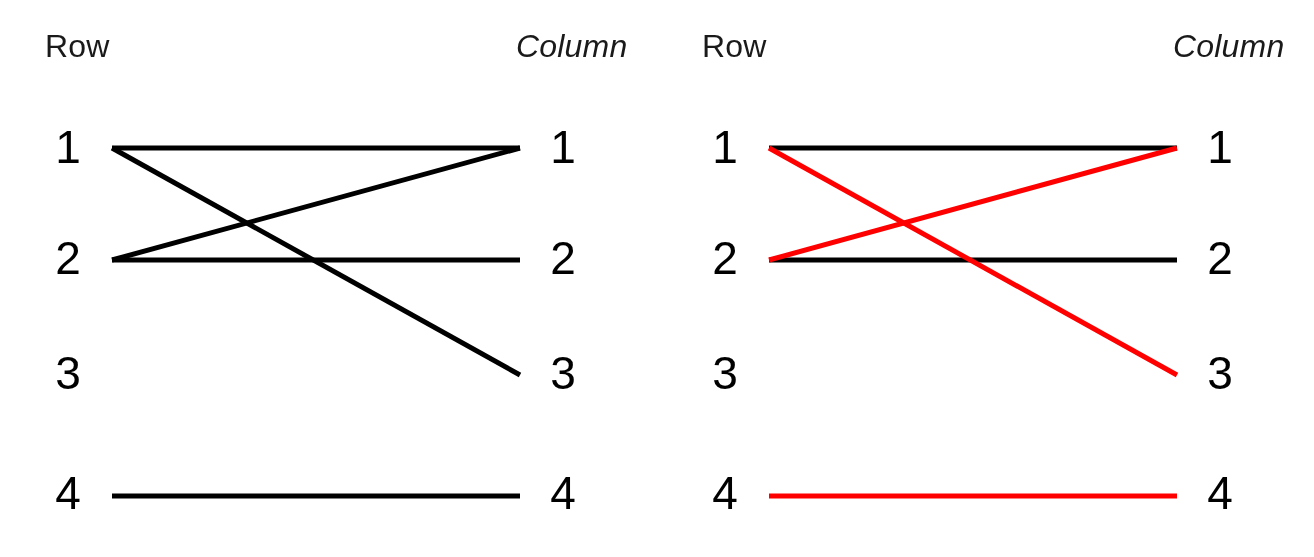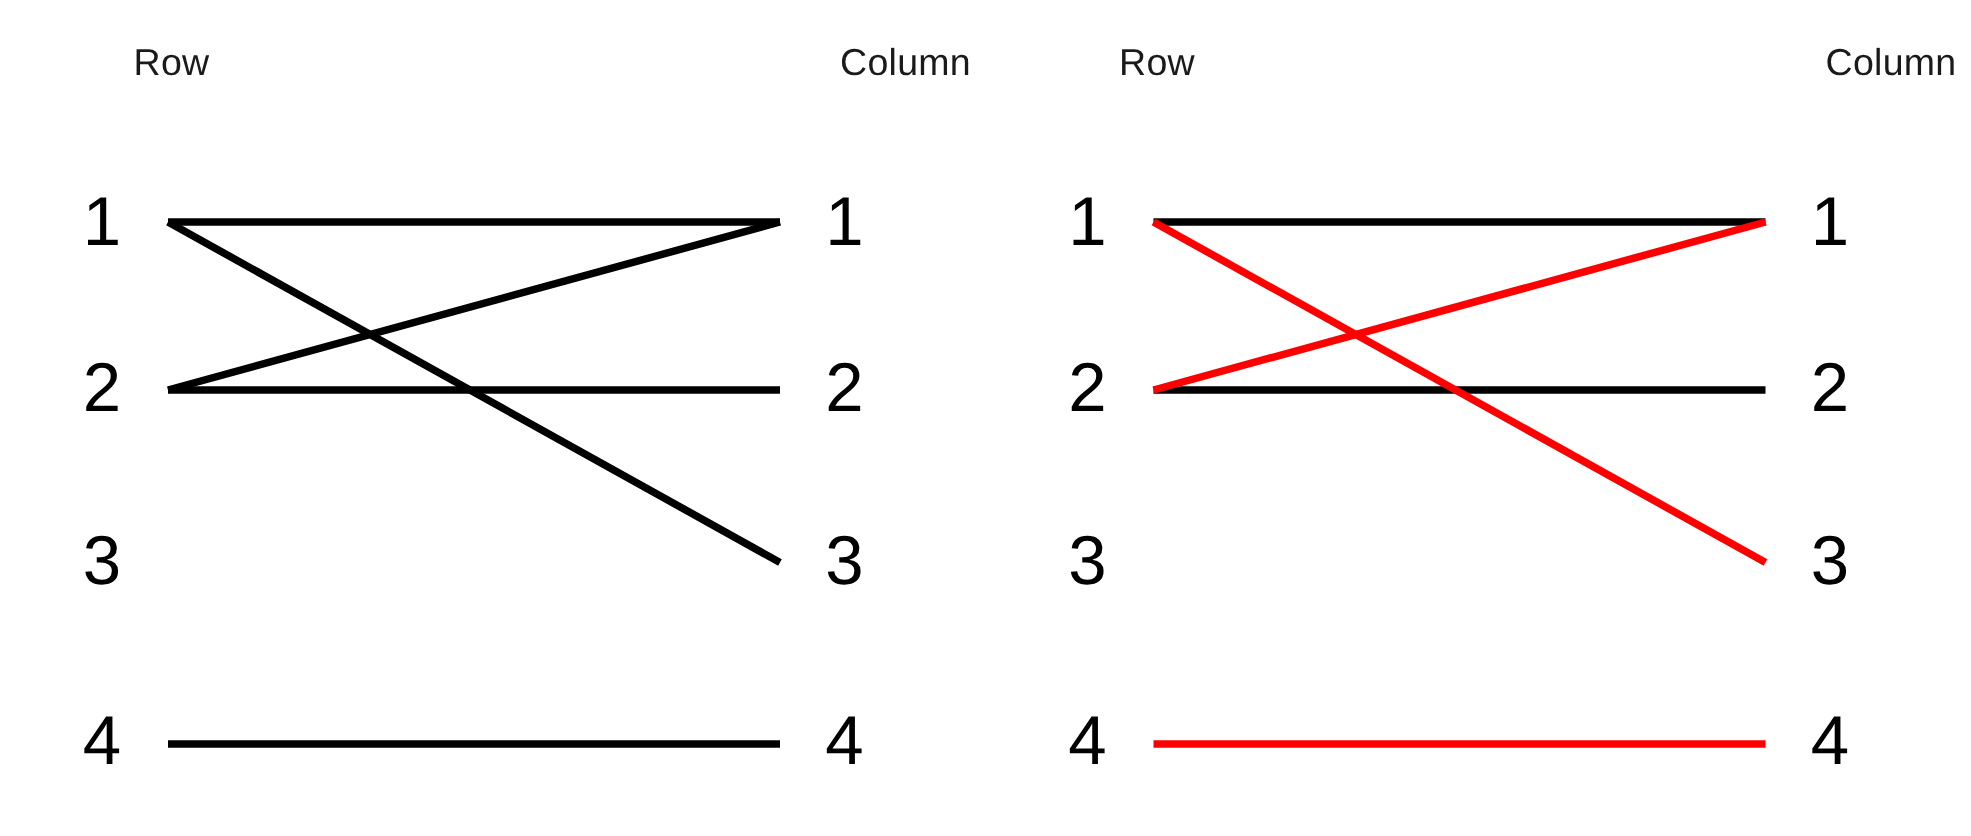--- a/index.html
+++ b/index.html
@@ -36,30 +36,29 @@
     position: absolute;
     top: 0;
     left: 0;
     width: 657px;
     height: 557px;
     display: block;
   }
 
   .header-label {
     position: absolute;
-    font-size: 25px;
+    font-size: 32px;
     font-weight: 400;
     letter-spacing: 0.2px;
     line-height: 1;
     color: #1a1a1a;
     white-space: nowrap;
-    margin-left: 44px;
   }
   .header-row    { left: 45px;  top: 30px; }
-  .header-column { left: 516px; top: 30px; }
+  .header-column { left: 516px; top: 30px; font-style: italic; }
 
   .node-label {
     position: absolute;
     font-size: 46px;
     font-weight: 400;
     line-height: 1;
     color: #000000;
     width: 46px;
     text-align: center;
     white-space: nowrap;

